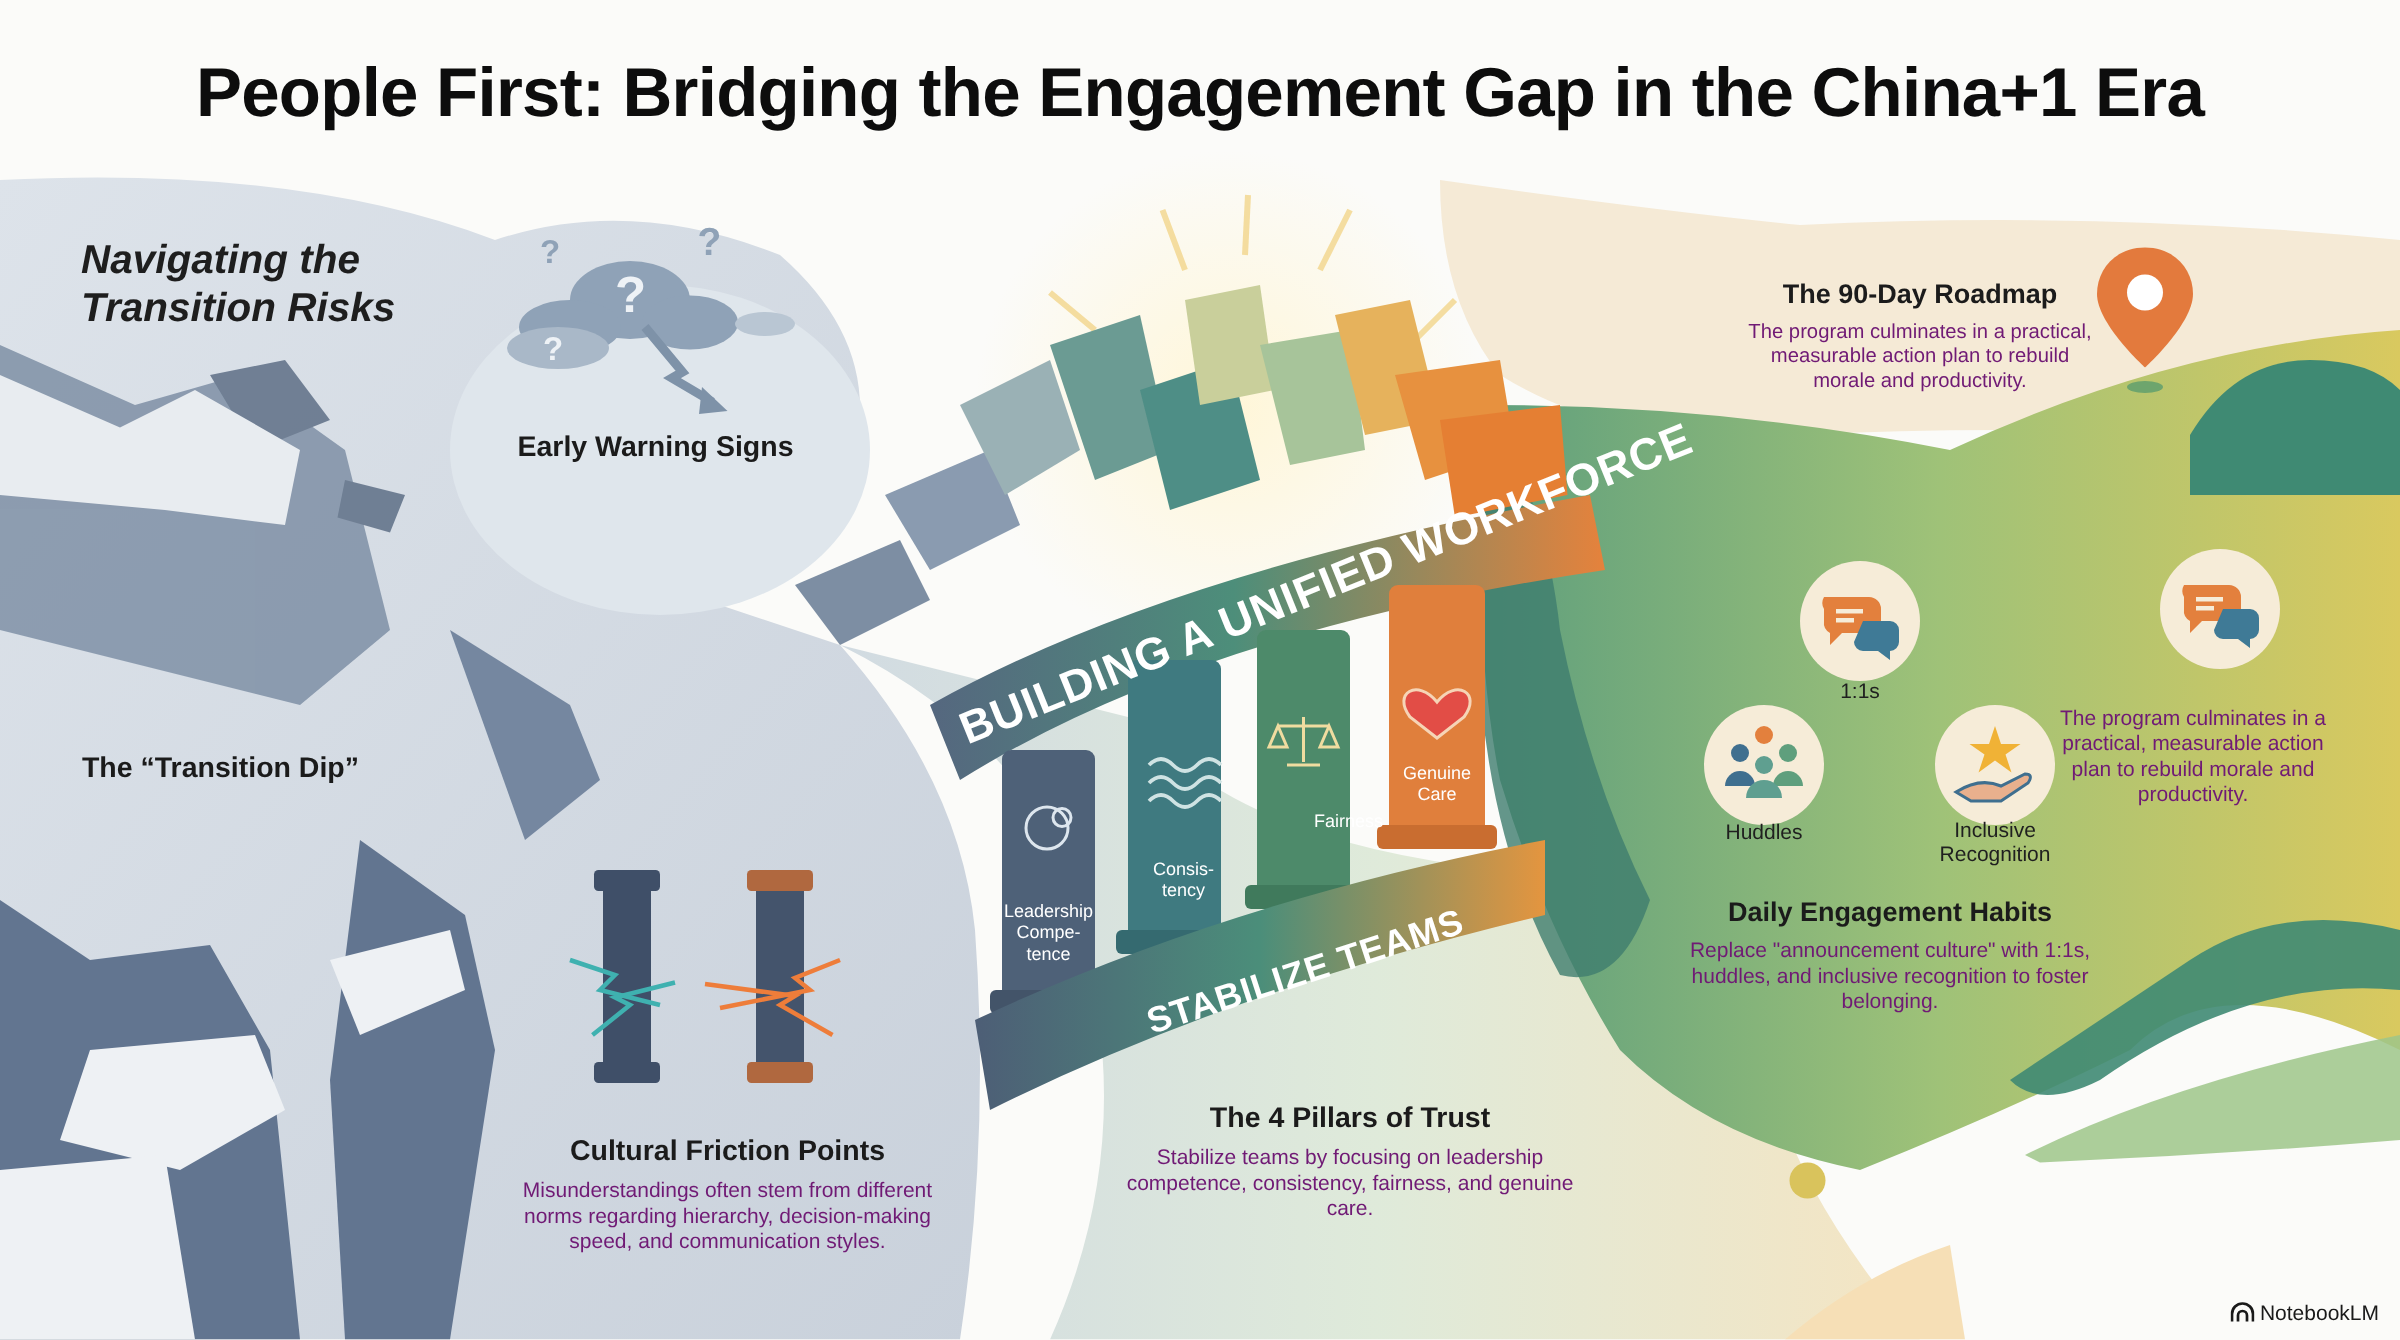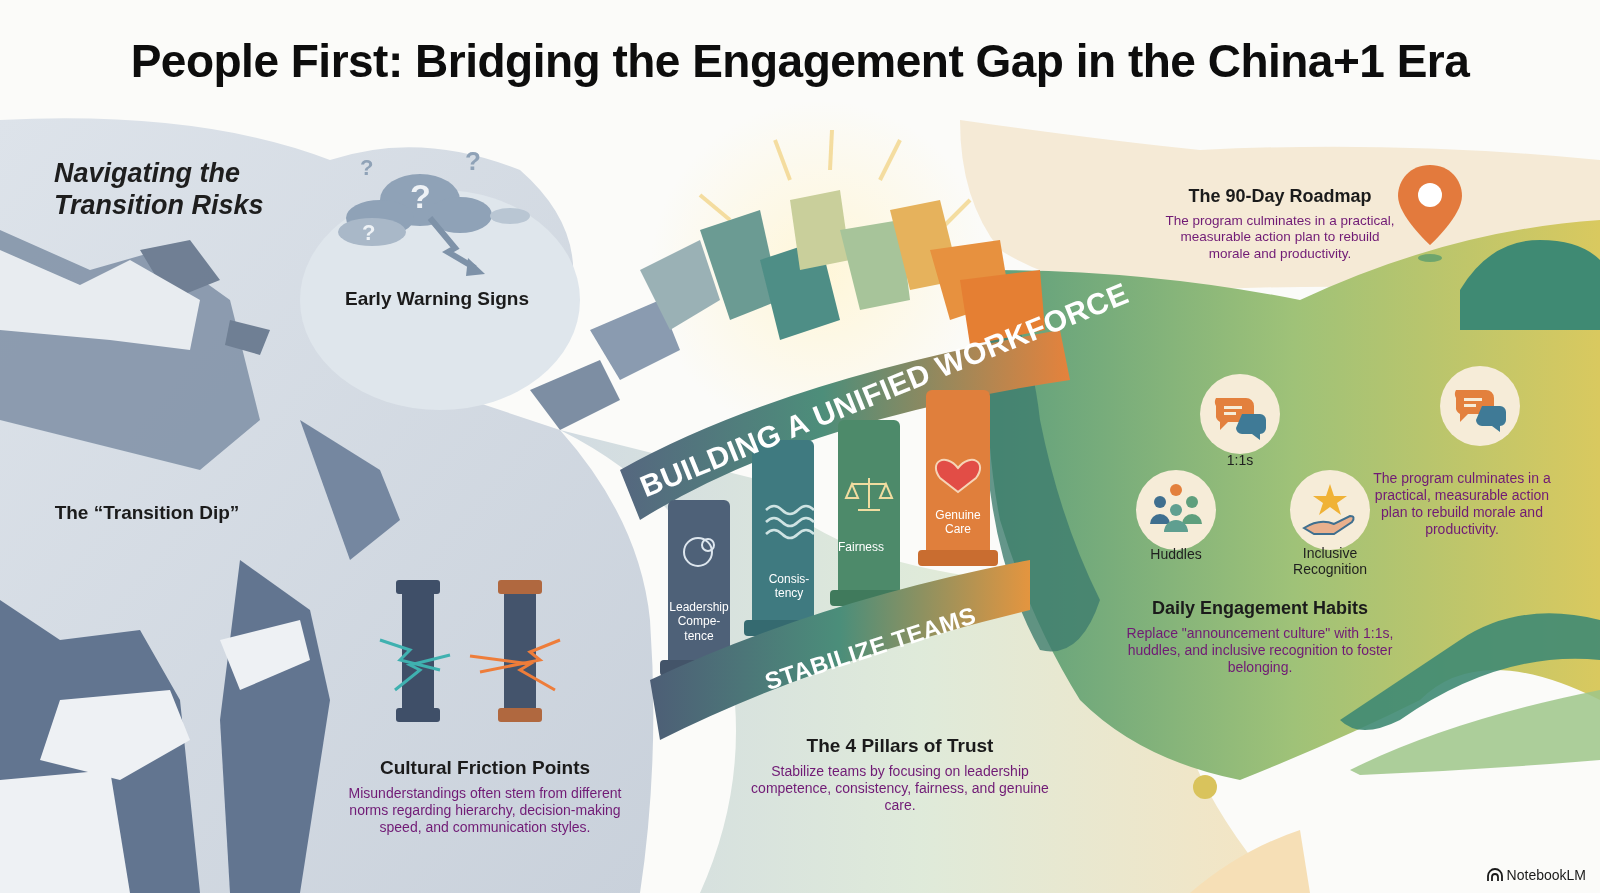--- a/index.html
+++ b/index.html
@@ -215,21 +215,21 @@
 <div id="friction" class="blk">
   <div class="h">Cultural Friction Points</div>
   <div class="p">Misunderstandings often stem from different norms regarding hierarchy, decision-making speed, and communication styles.</div>
 </div>
 
 <div class="banner-text" style="left:648px; top:470px; transform: rotate(-22deg); font-size:30px;">BUILDING A UNIFIED WORKFORCE</div>
 <div class="banner-text" style="left:770px; top:668px; transform: rotate(-18deg); font-size:24px;">STABILIZE TEAMS</div>
 
 <div class="pillar-label" style="left:668px; top:600px; width:62px;">Leadership Compe-tence</div>
 <div class="pillar-label" style="left:752px; top:572px; width:62px;padding-left:12px;">Consis-tency</div>
-<div class="pillar-label" style="left:838px; top:540px; width:45px;">Fairness</div>
+<div class="pillar-label" style="left:838px; top:540px; width:45px;padding-left:38px;">Fairness</div>
 <div class="pillar-label" style="left:926px; top:508px; width:64px;">Genuine Care</div>
 
 <div id="pillars-text" class="blk">
   <div class="h">The 4 Pillars of Trust</div>
   <div class="p">Stabilize teams by focusing on leadership competence, consistency, fairness, and genuine care.</div>
 </div>
 
 <div id="roadmap" class="blk">
   <div class="h">The 90-Day Roadmap</div>
   <div class="p">The program culminates in a practical, measurable action plan to rebuild morale and productivity.</div>

